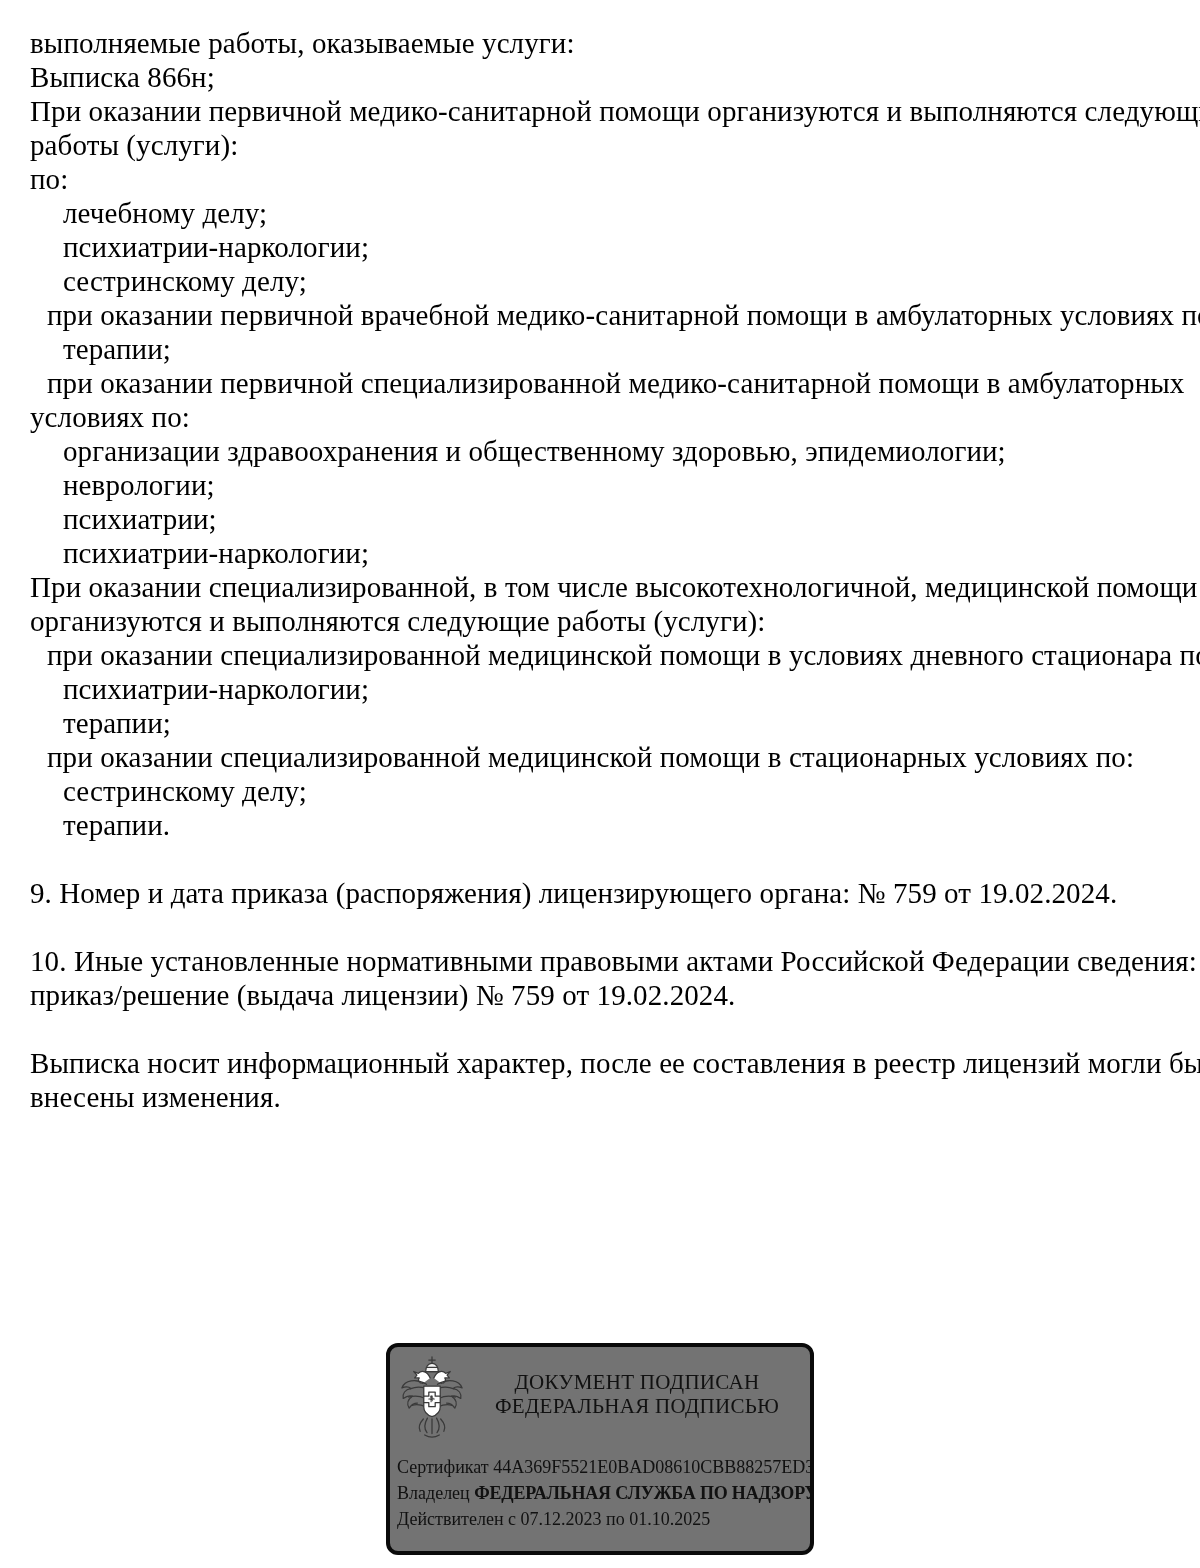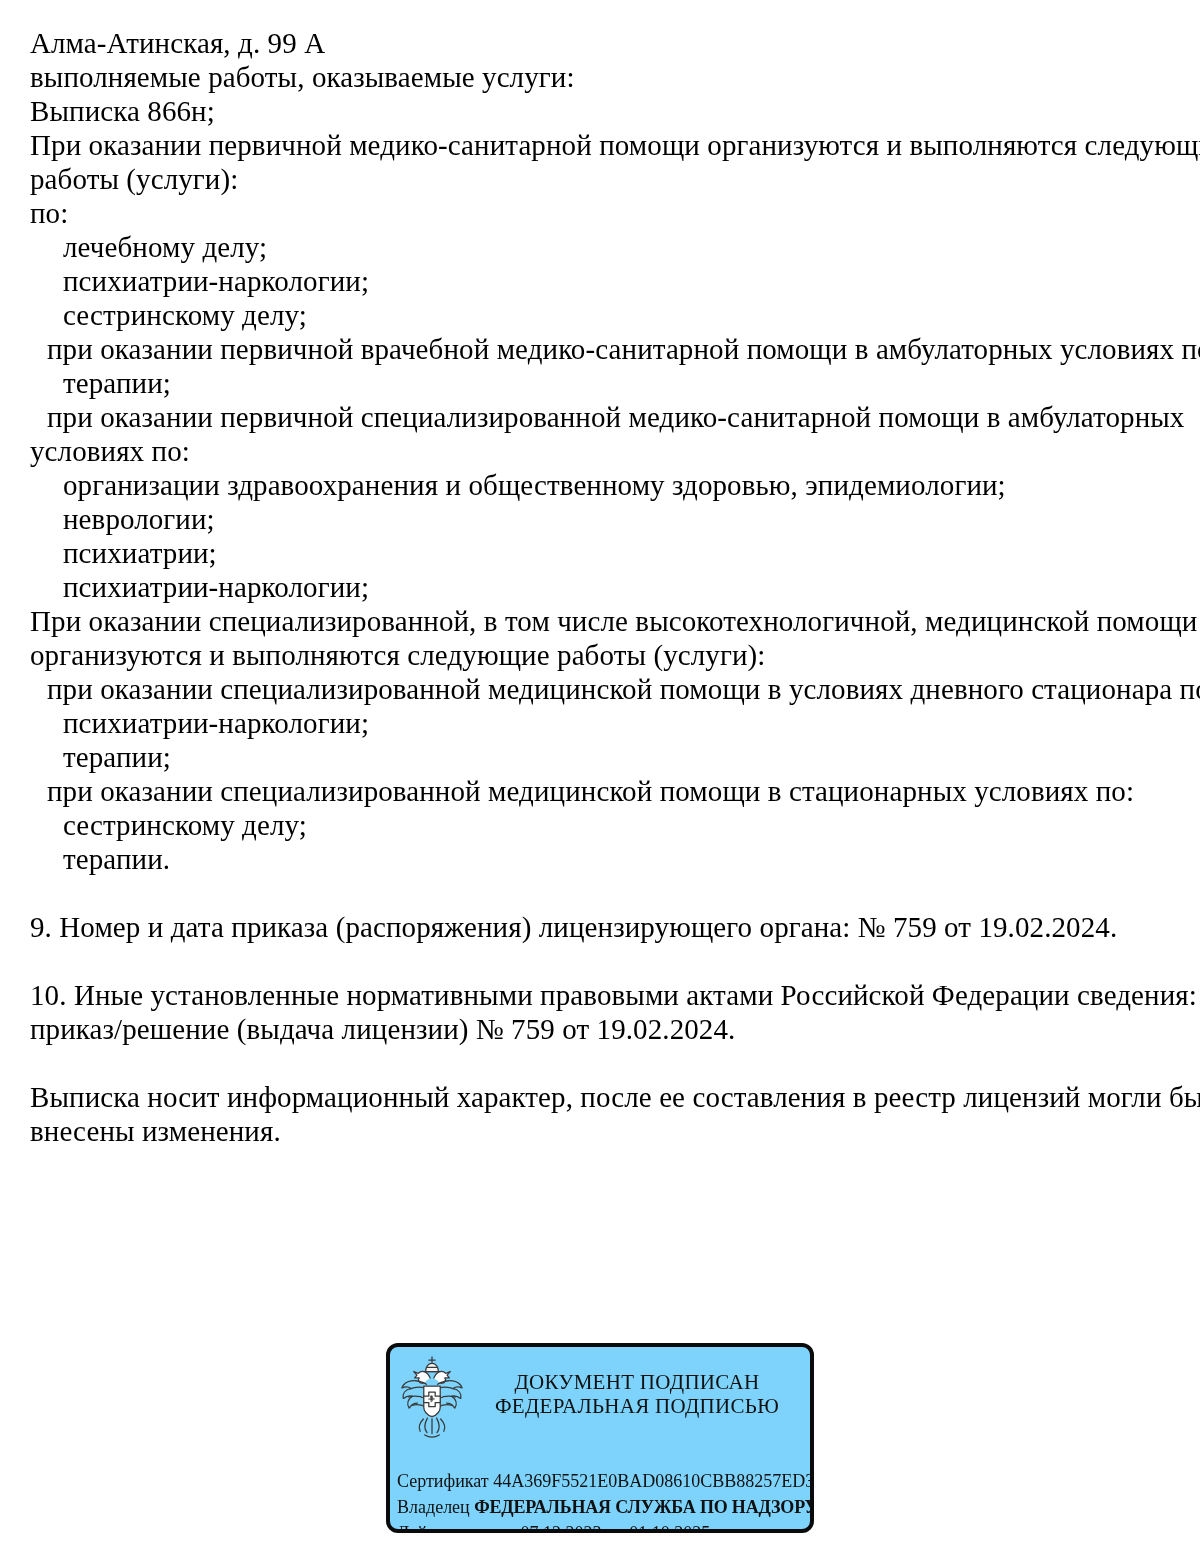--- a/index.html
+++ b/index.html
@@ -30,62 +30,61 @@
   .doc-line.indent-0 { padding-left: 0; }
   .doc-line.indent-1 { padding-left: 17px; }
   .doc-line.indent-2 { padding-left: 33px; }
 
   
   .sig-box {
     position: absolute;
     left: 386px;
     top: 1343px;
     width: 428px;
-    height: 190px;
+    height: 212px;
     box-sizing: border-box;
     border: 4px solid #0a0a0a;
     border-radius: 12px;
-    background: #7dd3fc;
+    background: #737373;
     overflow: hidden;
   }
   .sig-top {
     display: flex;
     align-items: flex-start;
   }
   .sig-emblem {
     flex: 0 0 auto;
     margin: 9px 0 0 10px;
   }
   .sig-title {
     flex: 1 1 auto;
     text-align: center;
     margin-top: 23px;
     font-size: 21px;
     line-height: 24px;
     letter-spacing: 0.3px;
     color: #111111;
   }
   .sig-details {
-    margin: 24px 6px 0 7px;
+    margin: 10px 6px 0 7px;
     font-size: 18px;
     line-height: 26px;
     white-space: nowrap;
     color: #111111;
   }
   .sig-details .owner-value {
     font-weight: bold;
     letter-spacing: -0.2px;
   }
 </style>
 </head>
 <body>
 
 <div class="doc-body">
 
-<div class="doc-line indent-0">Алма-Атинская, д. 99 А</div>
     <div class="doc-line indent-0">выполняемые работы, оказываемые услуги:</div>
     <div class="doc-line indent-0">Выписка 866н;</div>
     <div class="doc-line indent-0">При оказании первичной медико-санитарной помощи организуются и выполняются следующие</div>
     <div class="doc-line indent-0">работы (услуги):</div>
     <div class="doc-line indent-0">по:</div>
     <div class="doc-line indent-2">лечебному делу;</div>
     <div class="doc-line indent-2">психиатрии-наркологии;</div>
     <div class="doc-line indent-2">сестринскому делу;</div>
     <div class="doc-line indent-1">при оказании первичной врачебной медико-санитарной помощи в амбулаторных условиях по:</div>
     <div class="doc-line indent-2">терапии;</div>

